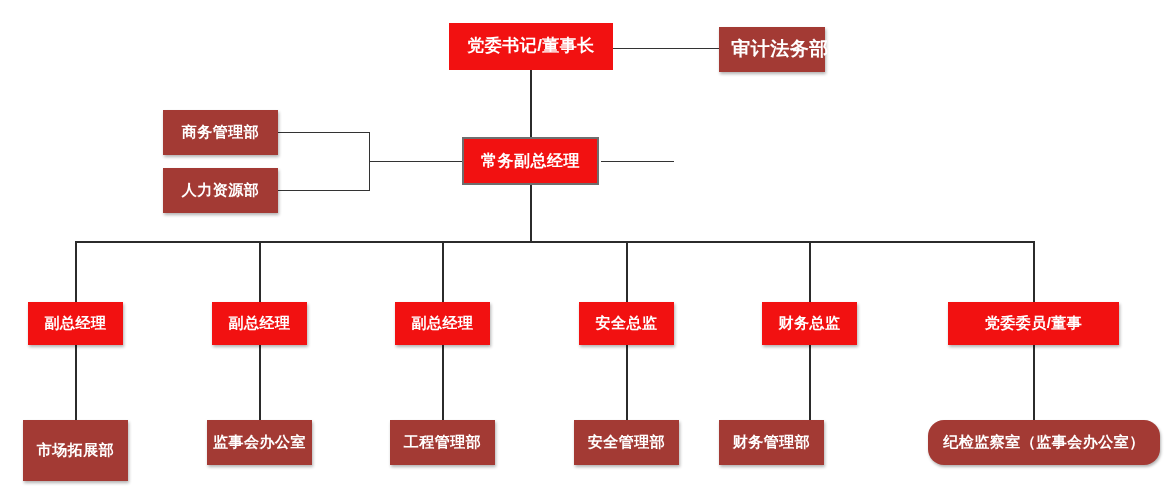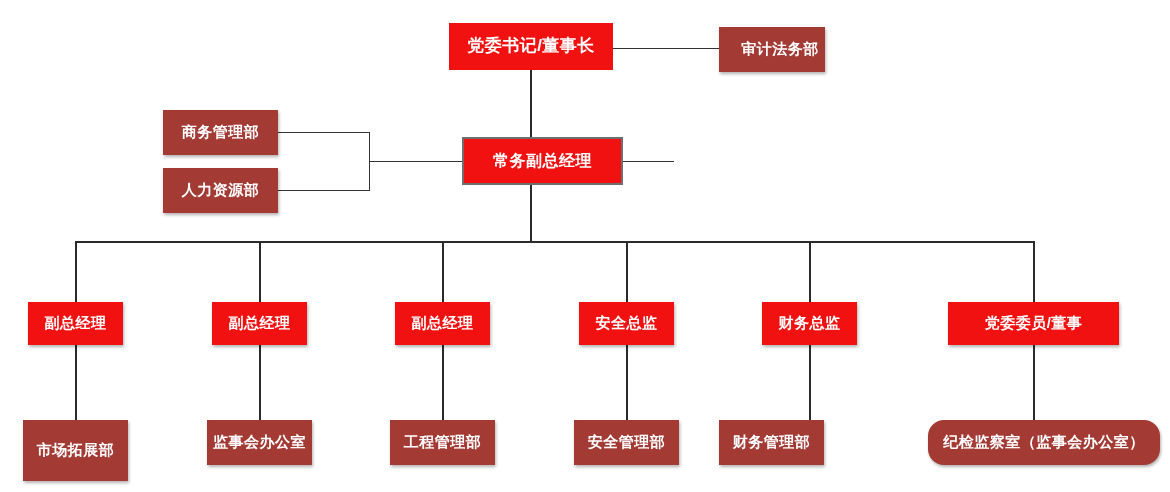--- a/index.html
+++ b/index.html
@@ -62,42 +62,42 @@
 <div id="chart-root">
 
   <div class="line line-thin-h" style="left:613px; top:48px; width:106px;"></div>
 
   <div class="line line-v" style="left:530px; top:70px; height:67px;"></div>
 
   <div class="node primary" style="left:449px; top:23px; width:164px; height:47px; font-size:17px;">
     <span>党委书记/董事长</span>
   </div>
 
-  <div class="node secondary sh" style="left:719px; top:27px; width:106px; height:45px; font-size:15px;padding-left:16px;">
+  <div class="node secondary sh" style="left:719px; top:27px; width:106px; height:45px; font-size:19px;padding-left:16px;">
     <span>审计法务部</span>
   </div>
 
   <div class="line line-thin-h" style="left:278px; top:132px; width:92px;"></div>
   <div class="line line-thin-h" style="left:278px; top:190px; width:92px;"></div>
   <div class="line line-thin-v" style="left:369px; top:132px; height:59px;"></div>
   <div class="line line-thin-h" style="left:369px; top:161px; width:93px;"></div>
 
   <div class="line line-thin-h" style="left:601px; top:161px; width:73px;"></div>
 
   <div class="node secondary sh" style="left:163px; top:110px; width:115px; height:45px; font-size:15px;">
     <span>商务管理部</span>
   </div>
 
   <div class="node secondary sh" style="left:163px; top:168px; width:115px; height:45px; font-size:15px;">
     <span>人力资源部</span>
   </div>
 
   <div class="line line-v" style="left:530px; top:185px; height:58px;"></div>
 
-  <div class="node primary bordered" style="left:462px; top:137px; width:161px; height:48px; font-size:16px;">
+  <div class="node primary bordered" style="left:462px; top:137px; width:137px; height:48px; font-size:16px;">
     <span>常务副总经理</span>
   </div>
 
 
   <div class="line line-h" style="left:75px; top:241px; width:959px;"></div>
 
   <div class="line line-v" style="left:75px; top:241px; height:64px;"></div>
   <div class="line line-v" style="left:259px; top:241px; height:64px;"></div>
   <div class="line line-v" style="left:442px; top:241px; height:64px;"></div>
   <div class="line line-v" style="left:626px; top:241px; height:64px;"></div>

